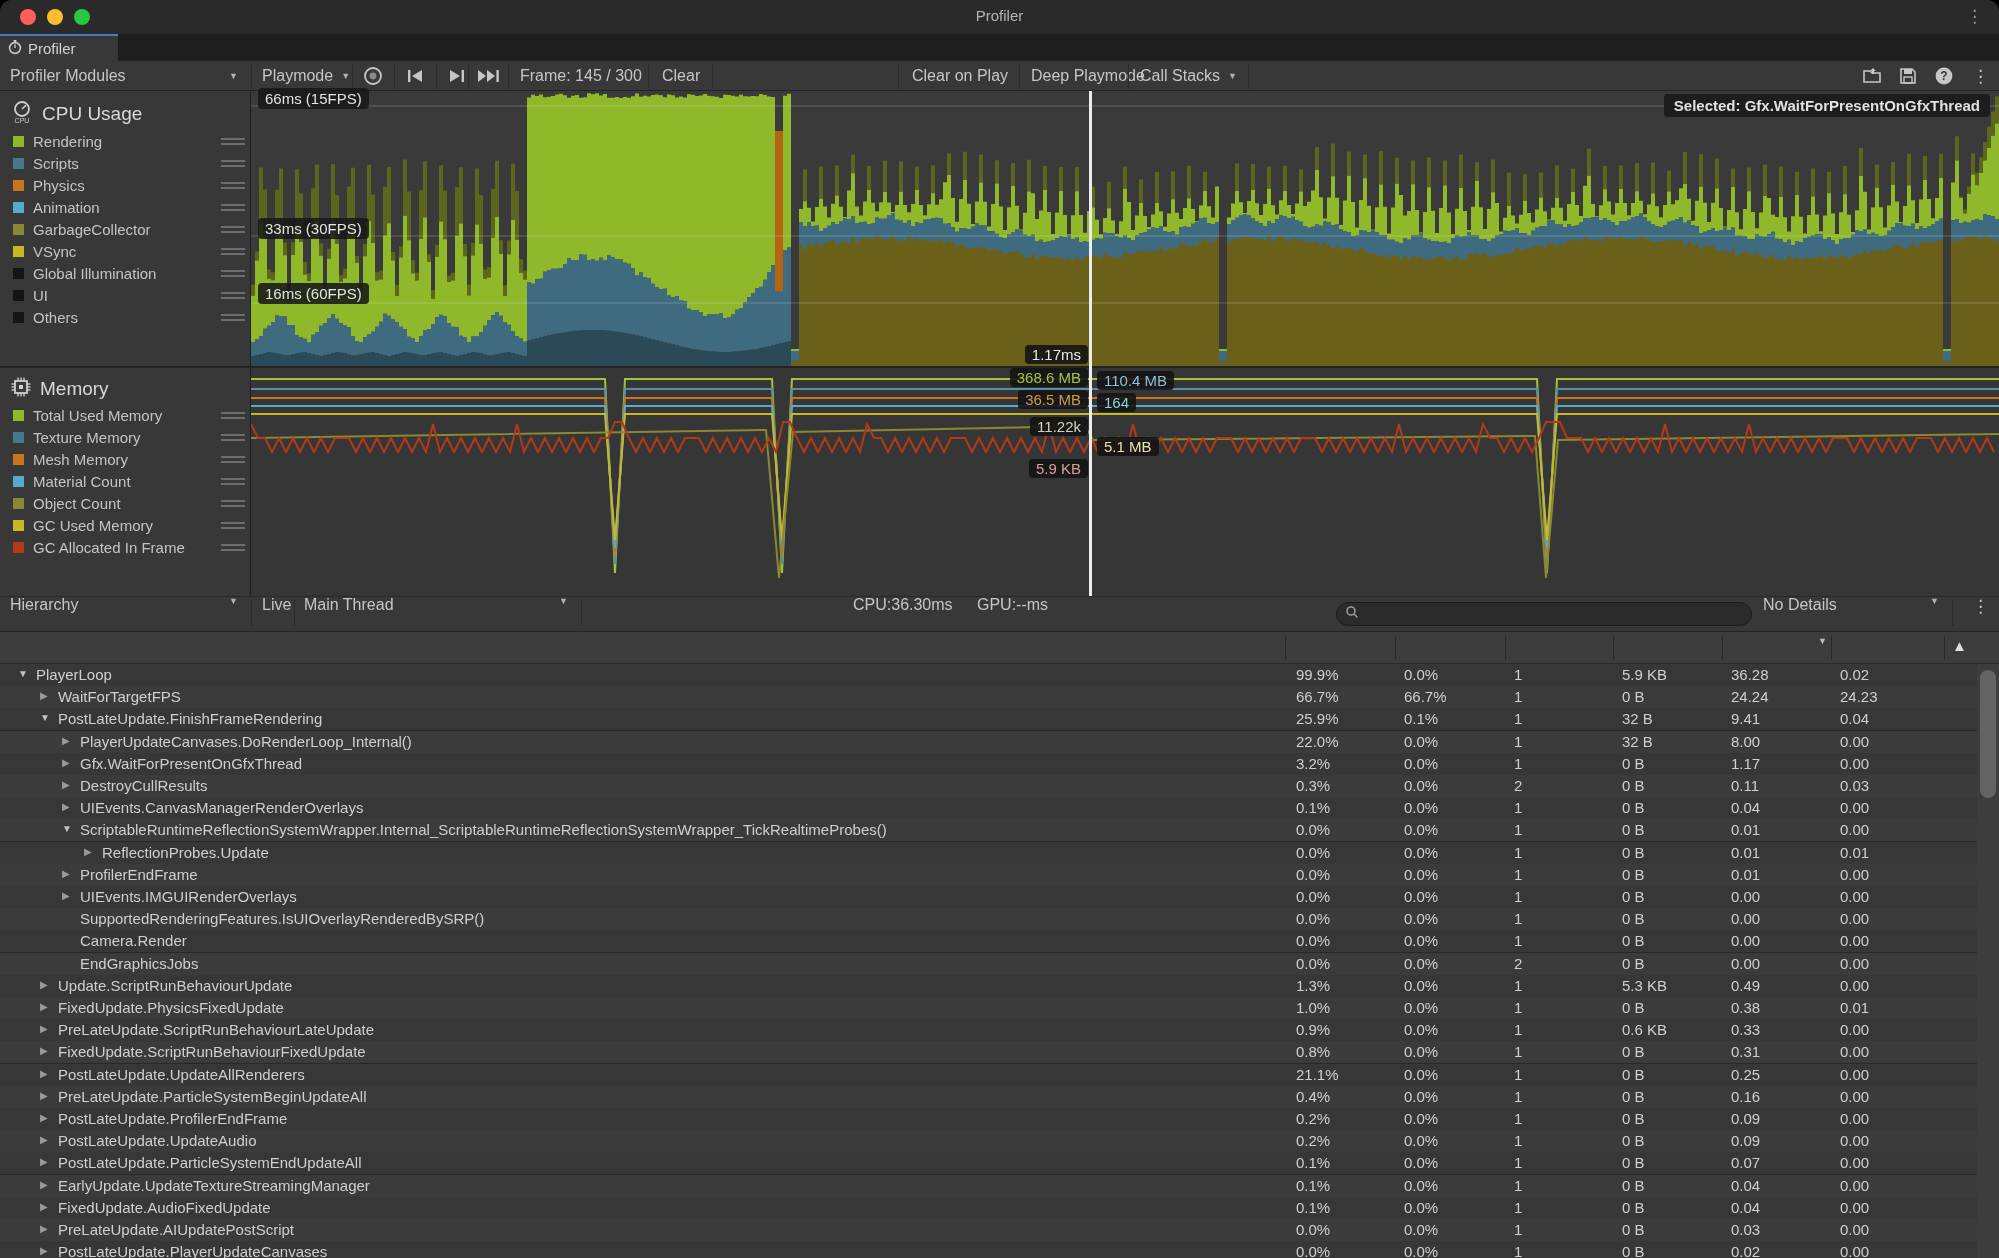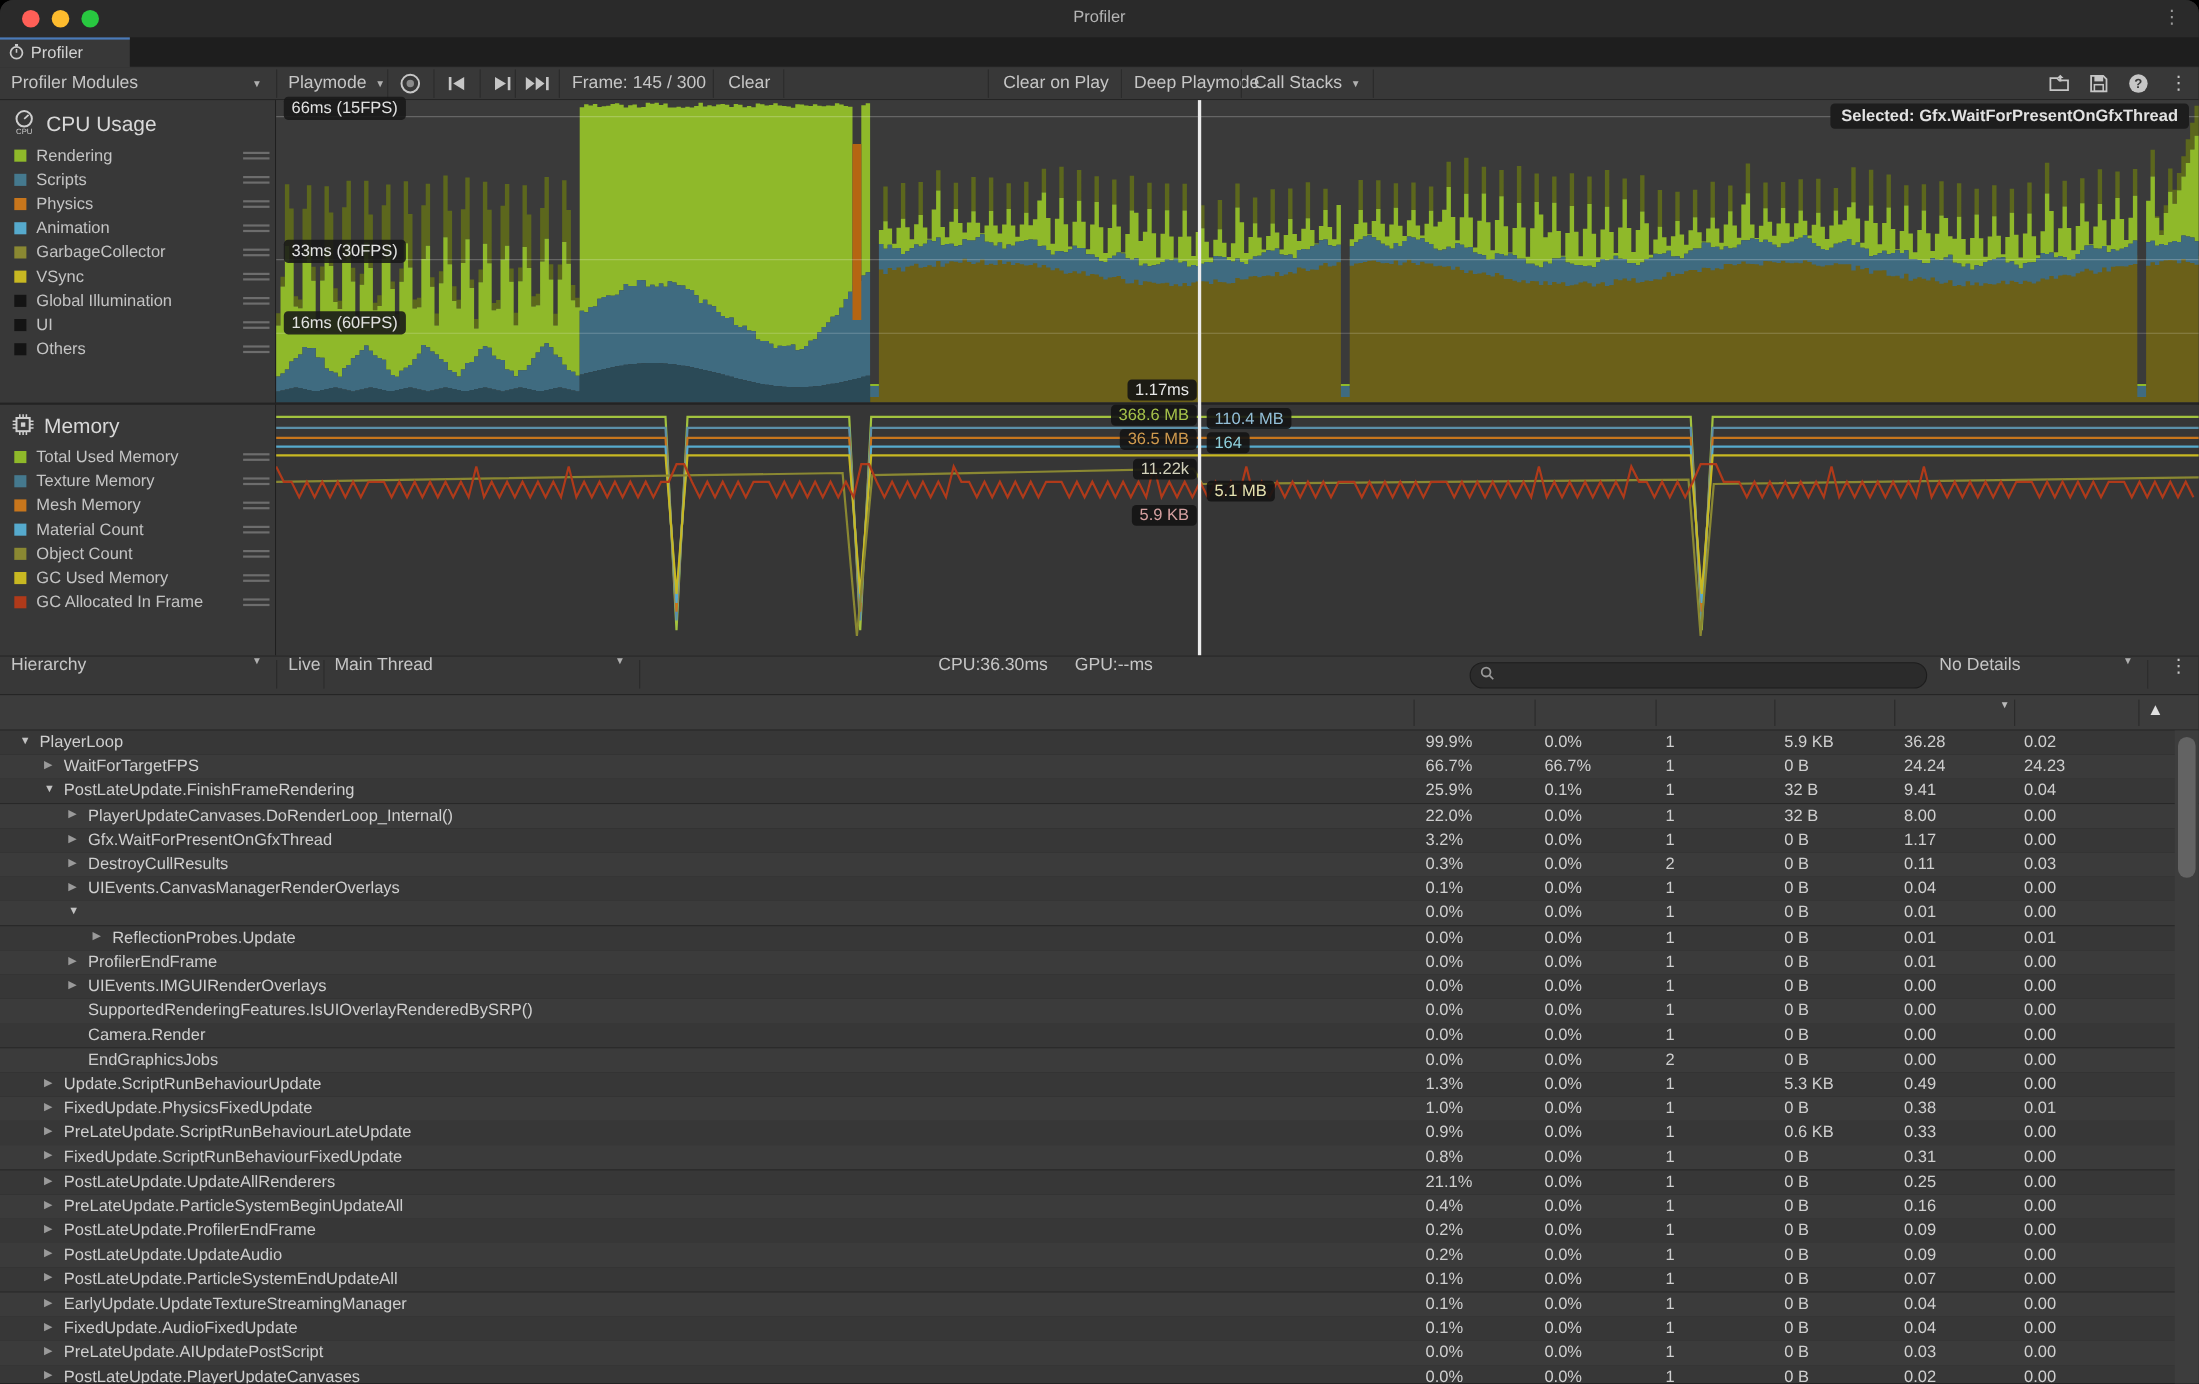--- a/index.html
+++ b/index.html
@@ -501,20 +501,21 @@
         <span class="cell" style="left:80px">UIEvents.CanvasManagerRenderOverlays</span>
         <span class="cell" style="left:1296px">0.1%</span>
         <span class="cell" style="left:1404px">0.0%</span>
         <span class="cell" style="left:1514px">1</span>
         <span class="cell" style="left:1622px">0 B</span>
         <span class="cell" style="left:1731px">0.04</span>
         <span class="cell" style="left:1840px">0.00</span>
       </div>
       <div class="trow alt" style="top: 155.4px;">
         <span class="arrow open" style="left:62px">▼</span>
+        <span class="cell" style="left:80px">ScriptableRuntimeReflectionSystemWrapper.Internal_ScriptableRuntimeReflectionSystemWrapper_TickRealtimeProbes()</span>
         <span class="cell" style="left:1296px">0.0%</span>
         <span class="cell" style="left:1404px">0.0%</span>
         <span class="cell" style="left:1514px">1</span>
         <span class="cell" style="left:1622px">0 B</span>
         <span class="cell" style="left:1731px">0.01</span>
         <span class="cell" style="left:1840px">0.00</span>
       </div>
       <div class="trow" style="top: 177.6px;">
         <span class="arrow " style="left:84px">▶</span>
         <span class="cell" style="left:102px">ReflectionProbes.Update</span>

